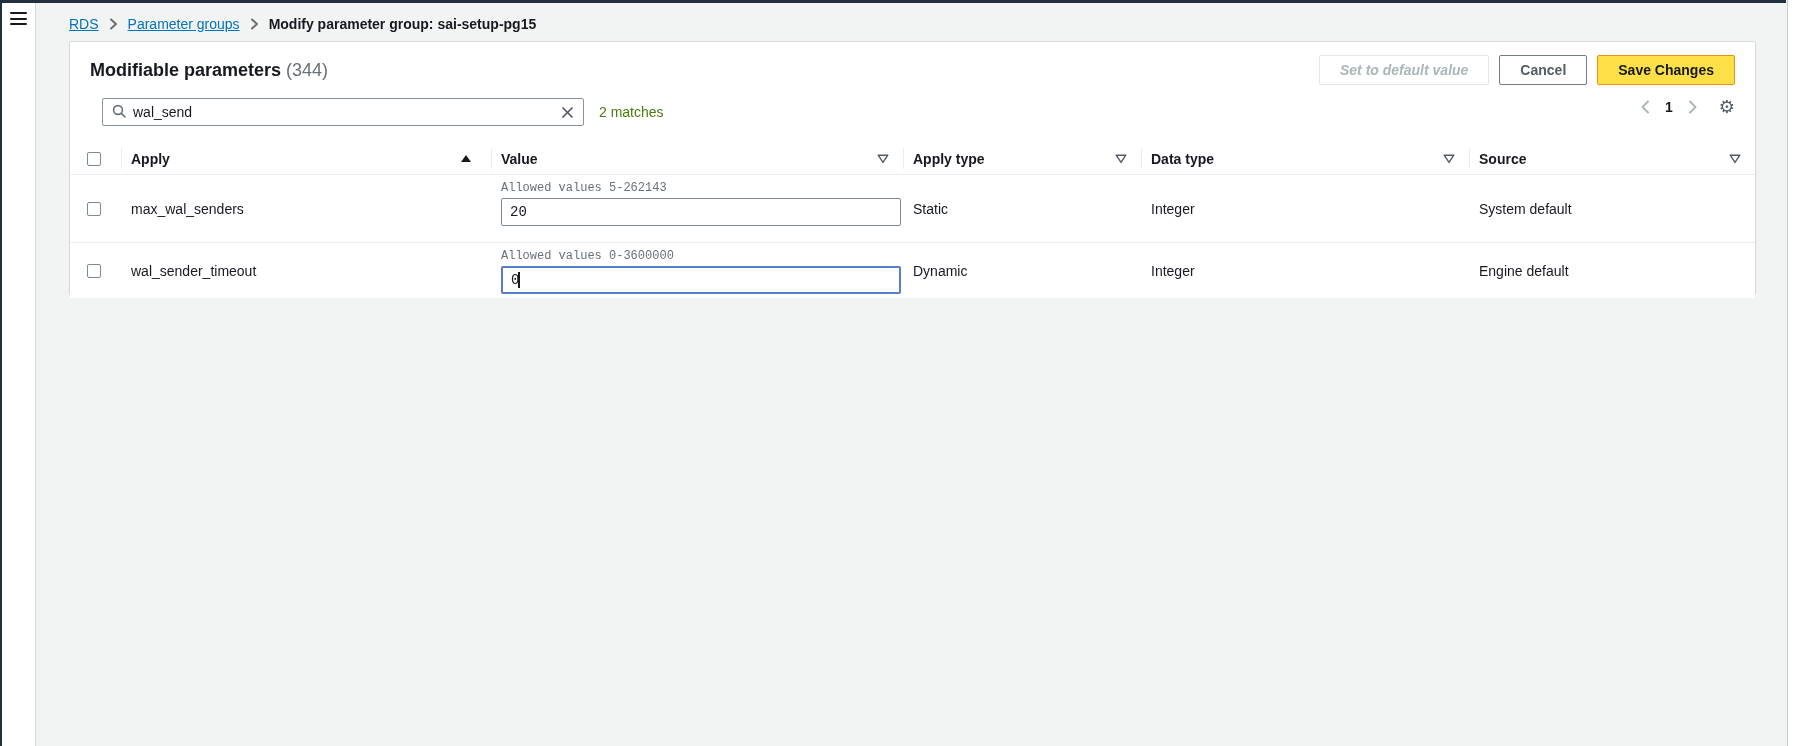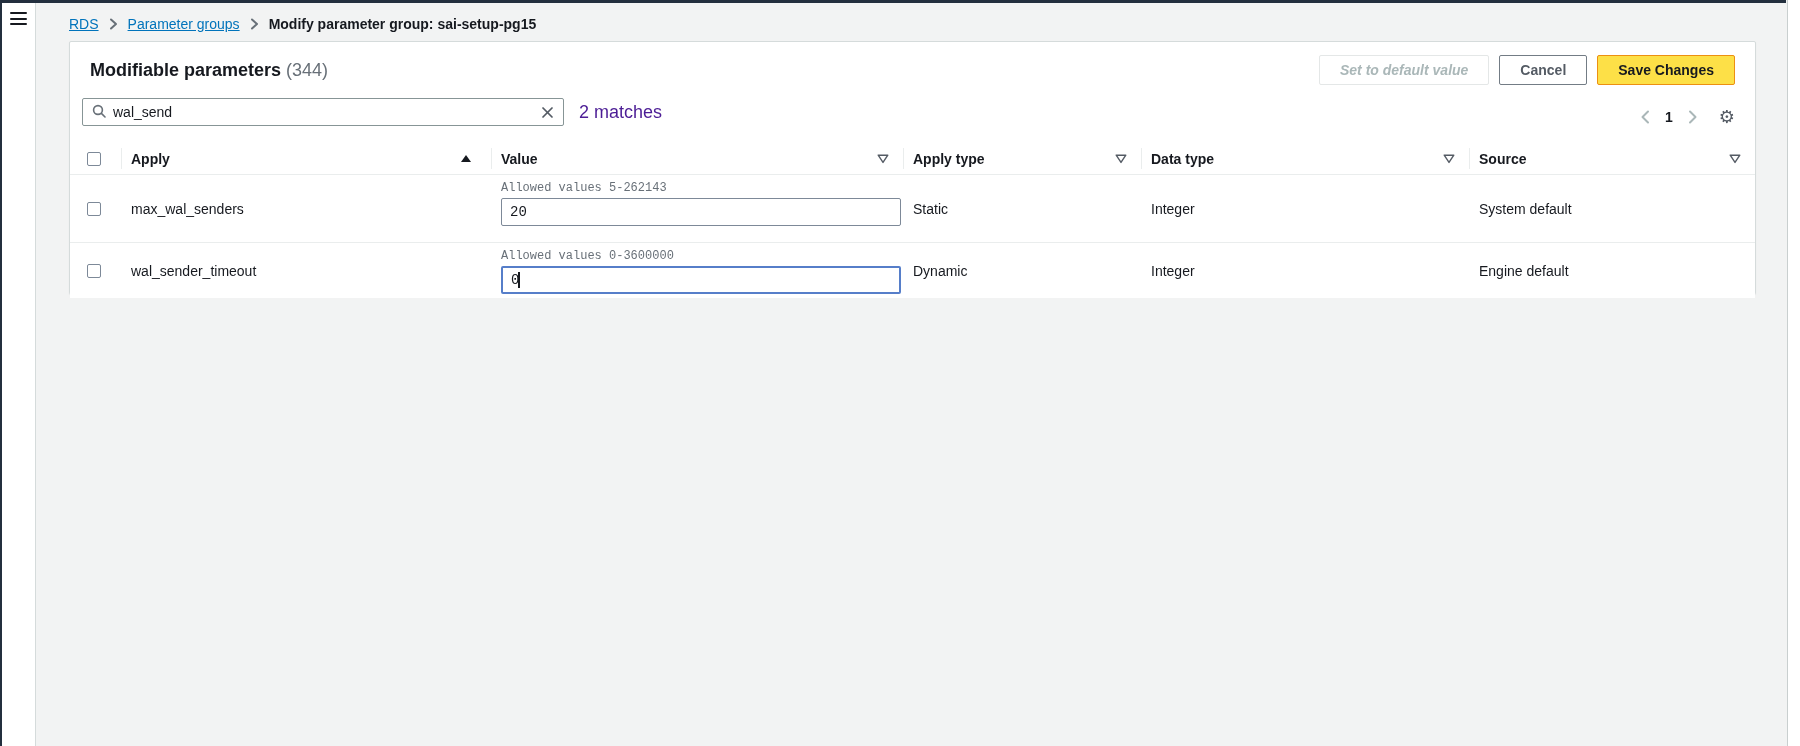--- a/index.html
+++ b/index.html
@@ -29,26 +29,26 @@
   }
   .card-head{display:flex;justify-content:space-between;align-items:center;padding:13px 20px 0 20px;}
   .page-title{font-size:18px;font-weight:700;}
   .page-title .count{color:#687078;font-weight:400;margin-top:16px;}
   .actions{display:flex;gap:10px;}
   .btn{height:30px;padding:0 20px;font-size:14px;font-weight:700;border-radius:2px;display:flex;align-items:center;cursor:pointer;box-sizing:border-box;white-space:nowrap;}
   .btn-disabled{color:#aab7b8;background:#fff;border:1px solid #e4e7e7;cursor:default;font-style:italic;}
   .btn-normal{color:#545b64;background:#fff;border:1px solid #737c85;}
   .btn-primary{color:#16191f;background:#fde047;border:1px solid #ec9012;}
 
-  .toolbar{display:flex;align-items:flex-end;justify-content:space-between;padding:13px 20px 0 12px;}
+  .toolbar{display:flex;align-items:flex-start;justify-content:space-between;padding:13px 20px 0 32px;}
   .toolbar-left{display:flex;align-items:center;}
   .search-box{width:482px;height:28px;box-sizing:border-box;background:#fff;border:1px solid #879596;border-radius:2px;display:flex;align-items:center;padding:0 9px;gap:7px;}
   .search-box input{border:none;outline:none;flex:1;font-size:14px;font-family:inherit;color:#16191f;background:transparent;padding:0;}
   .clear-x{display:flex;align-items:center;cursor:pointer;}
-  .matches{margin-left:15px;font-size:18px;color:#4c1d95;}
+  .matches{margin-left:15px;font-size:14px;color:#4d7c0f;}
   .pager{display:flex;align-items:center;gap:15px;}
   .pager .nav{display:flex;align-items:center;cursor:pointer;}
   .page-num{font-weight:700;font-size:14px;color:#16191f;cursor:pointer;}
   .gear{font-size:18px;line-height:1;color:#545b64;cursor:pointer;margin-left:6px;}
 
   .table{margin-top:17px;}
   .thead,.row{display:grid;grid-template-columns:51px 370px 412px 238px 328px 1fr;}
   .thead{height:31px;align-items:center;border-bottom:1px solid #eaeded;font-weight:700;font-size:14px;}
   .th{position:relative;height:100%;display:flex;align-items:center;justify-content:space-between;padding:0 14px 0 10px;box-sizing:border-box;}
   .th.sep::before{content:"";position:absolute;left:0;top:5px;bottom:5px;width:1px;background:#eaeded;}

